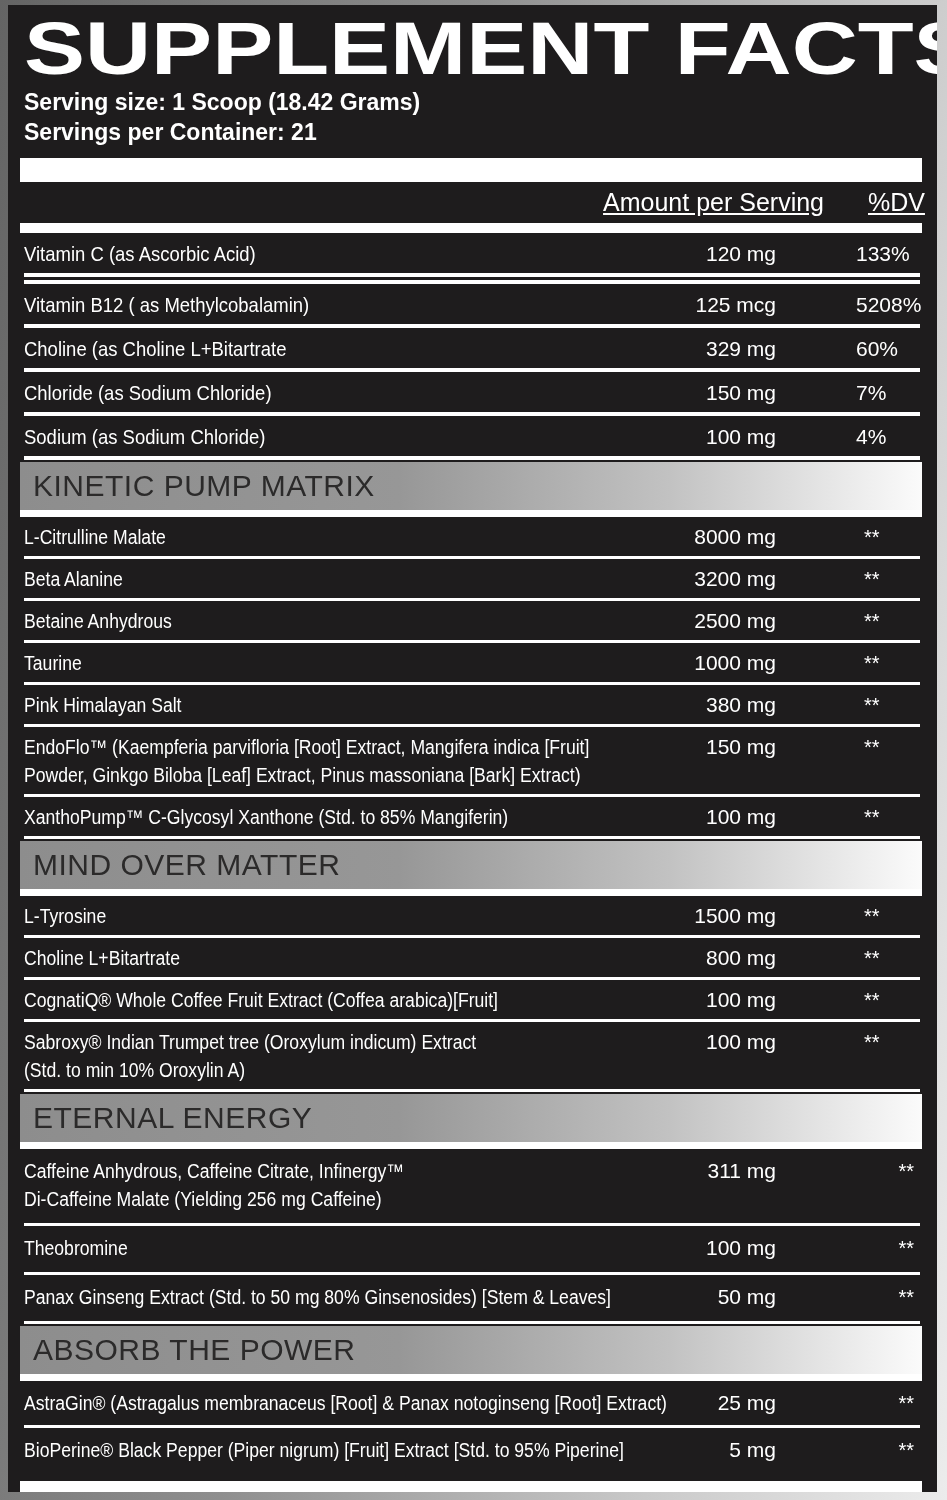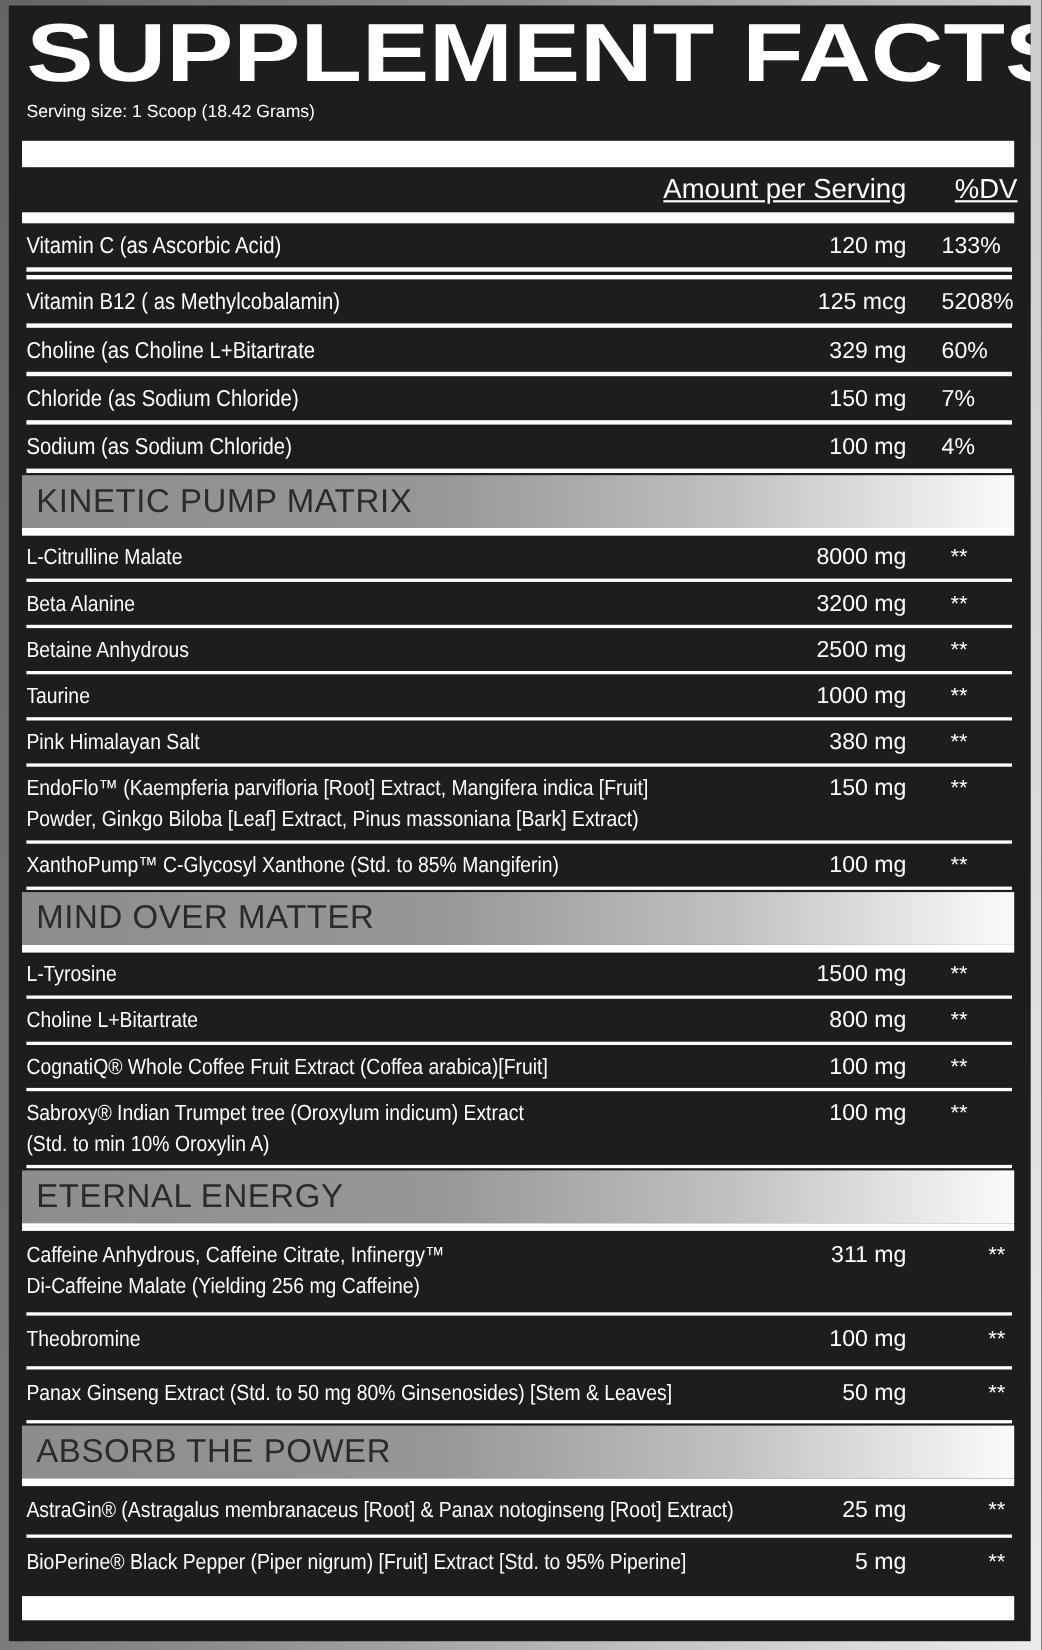--- a/index.html
+++ b/index.html
@@ -13,35 +13,35 @@
     width:100%;height:100%;box-sizing:border-box;overflow:hidden;
     background:#1E1C1D;color:#FFFFFF;
     padding:6px 17px 0 16px;
   }
   
   .title{height:76px;line-height:74px;white-space:pre;}
   .title .stretch{
     display:inline-block;font-size:75px;font-weight:bold;letter-spacing:0px;
     transform:scale(1.22,1.0);transform-origin:0 50%;
   }
-  .serving{font-size:16px;line-height:30px;white-space:pre;}
+  .serving{font-size:23px;line-height:30px;white-space:pre;font-weight:bold;}
   
   .bar{background:#FFFFFF;margin-left:-4px;margin-right:-2px;}
   .bar.thick{height:24px;margin-top:11px;}
   .bar.thin{height:10px;}
   .bar.foot{height:22px;margin-top:9px;}
   
   .col-head{display:flex;align-items:center;height:41px;font-size:25px;text-decoration:underline;}
   .amt-head{flex:1;text-align:right;}
   .dv-head{width:96px;box-sizing:border-box;padding-left:44px;white-space:nowrap;}
   
   .row{
     display:flex;align-items:flex-start;
     padding:6px 0 5px;border-bottom:3px solid #FFFFFF;
-    font-size:20px;line-height:28px;
+    font-size:20px;line-height:28px;gap:48px;
   }
   .lbl{flex:1;min-width:0;white-space:pre;}
   .lbl .cond{display:inline-block;transform:scaleX(0.88);transform-origin:0 0;white-space:pre;}
   .amt{width:106px;text-align:right;white-space:nowrap;font-size:21px;}
   .dv{width:96px;box-sizing:border-box;padding-left:32px;white-space:nowrap;font-size:21px;}
   .vit-rows .row{border-bottom-width:4px;font-size:21px;padding:7px 0 5px;}
   .vit-rows .row:first-child{border-bottom:11px double #FFFFFF;}
   
   .section-header{
     height:48px;margin-top:2px;display:flex;align-items:center;
@@ -58,20 +58,21 @@
 </style>
 </head>
 <body>
 
 <div class="label">
   <div class="inner">
 
     <div class="title"><span class="stretch">SUPPLEMENT FACTS</span></div>
 
     <div class="serving">Serving size: 1 Scoop (18.42 Grams)</div>
+    <div class="serving">Servings per Container: 21</div>
 
     <div class="bar thick"></div>
 
     <div class="col-head">
       <span class="amt-head">Amount per Serving</span>
       <span class="dv-head">%DV</span>
     </div>
 
     <div class="bar thin"></div>
 

